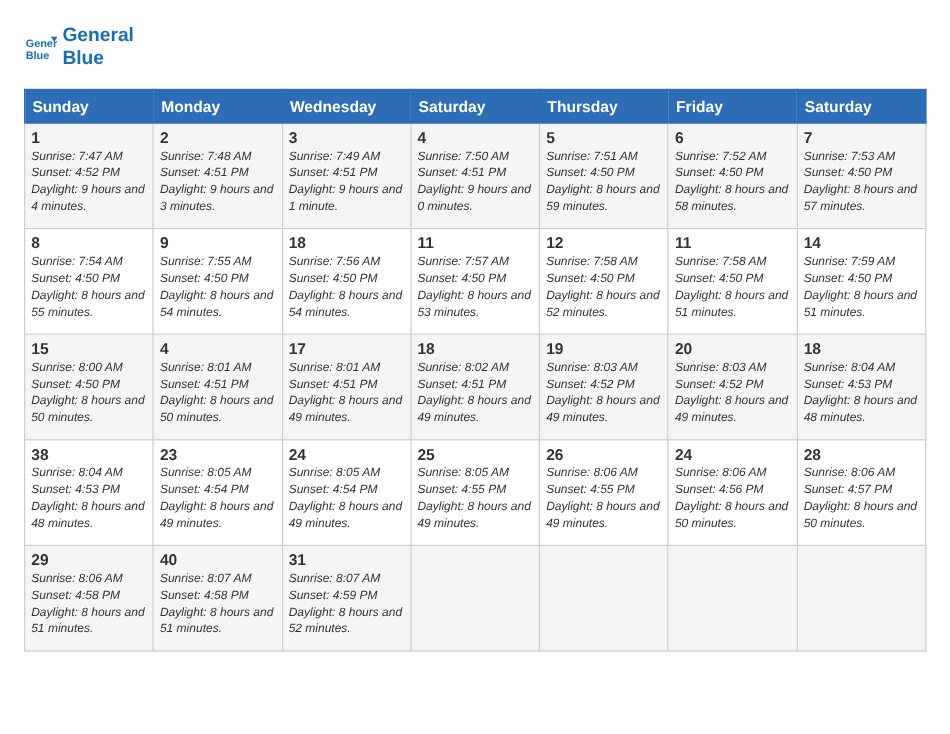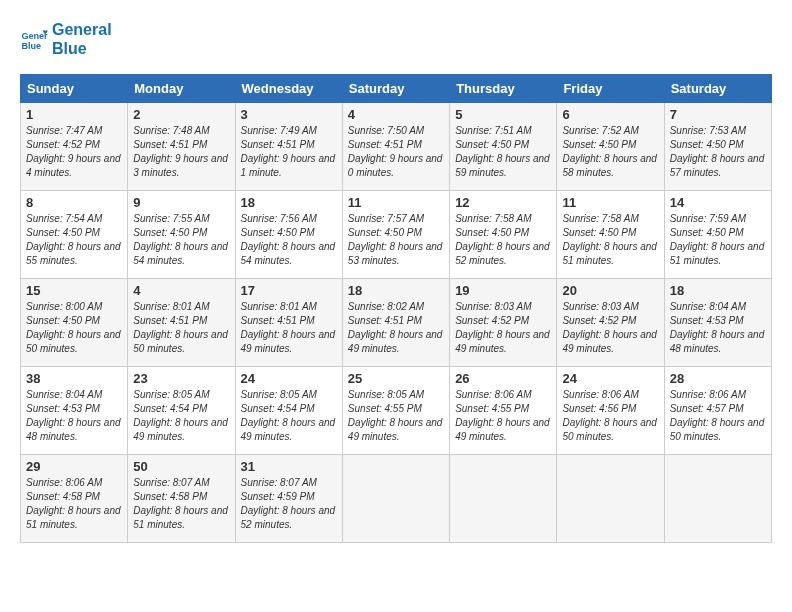--- a/index.html
+++ b/index.html
@@ -289,21 +289,21 @@
         </td>
       </tr>
       <tr>
         <td>
           <span class="day-number">29</span>
           <div class="day-info">
             Sunrise: 8:06 AM<br>Sunset: 4:58 PM<br>Daylight: 8 hours and 51 minutes.
           </div>
         </td>
         <td>
-          <span class="day-number">50</span>
+          <span class="day-number">40</span>
           <div class="day-info">
             Sunrise: 8:07 AM<br>Sunset: 4:58 PM<br>Daylight: 8 hours and 51 minutes.
           </div>
         </td>
         <td>
           <span class="day-number">31</span>
           <div class="day-info">
             Sunrise: 8:07 AM<br>Sunset: 4:59 PM<br>Daylight: 8 hours and 52 minutes.
           </div>
         </td>

